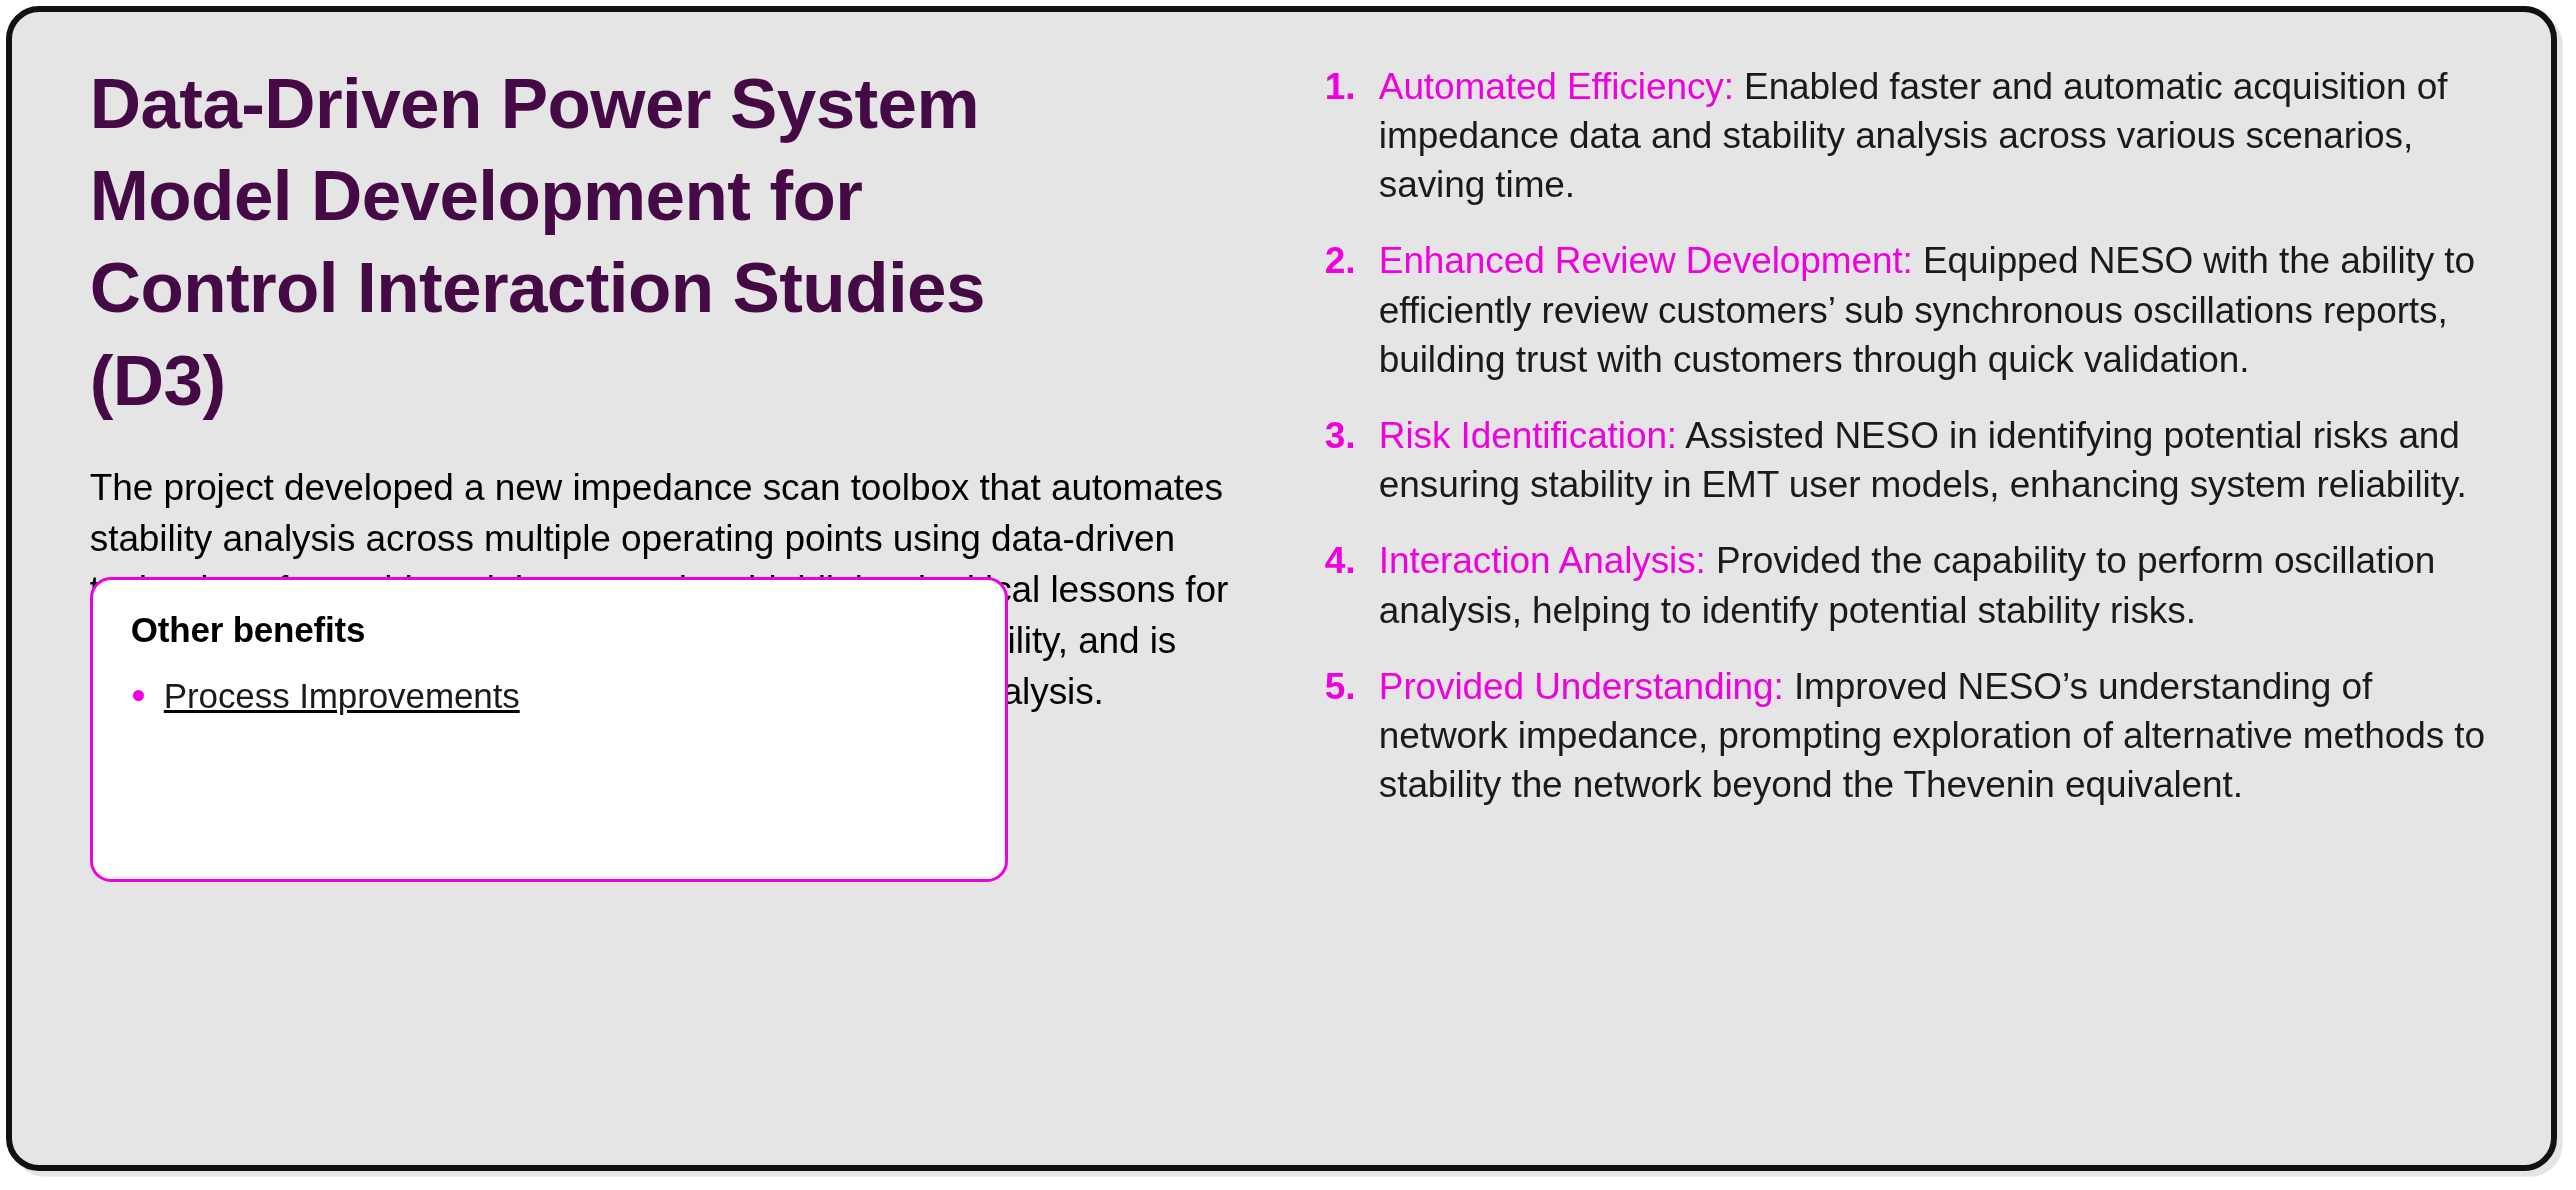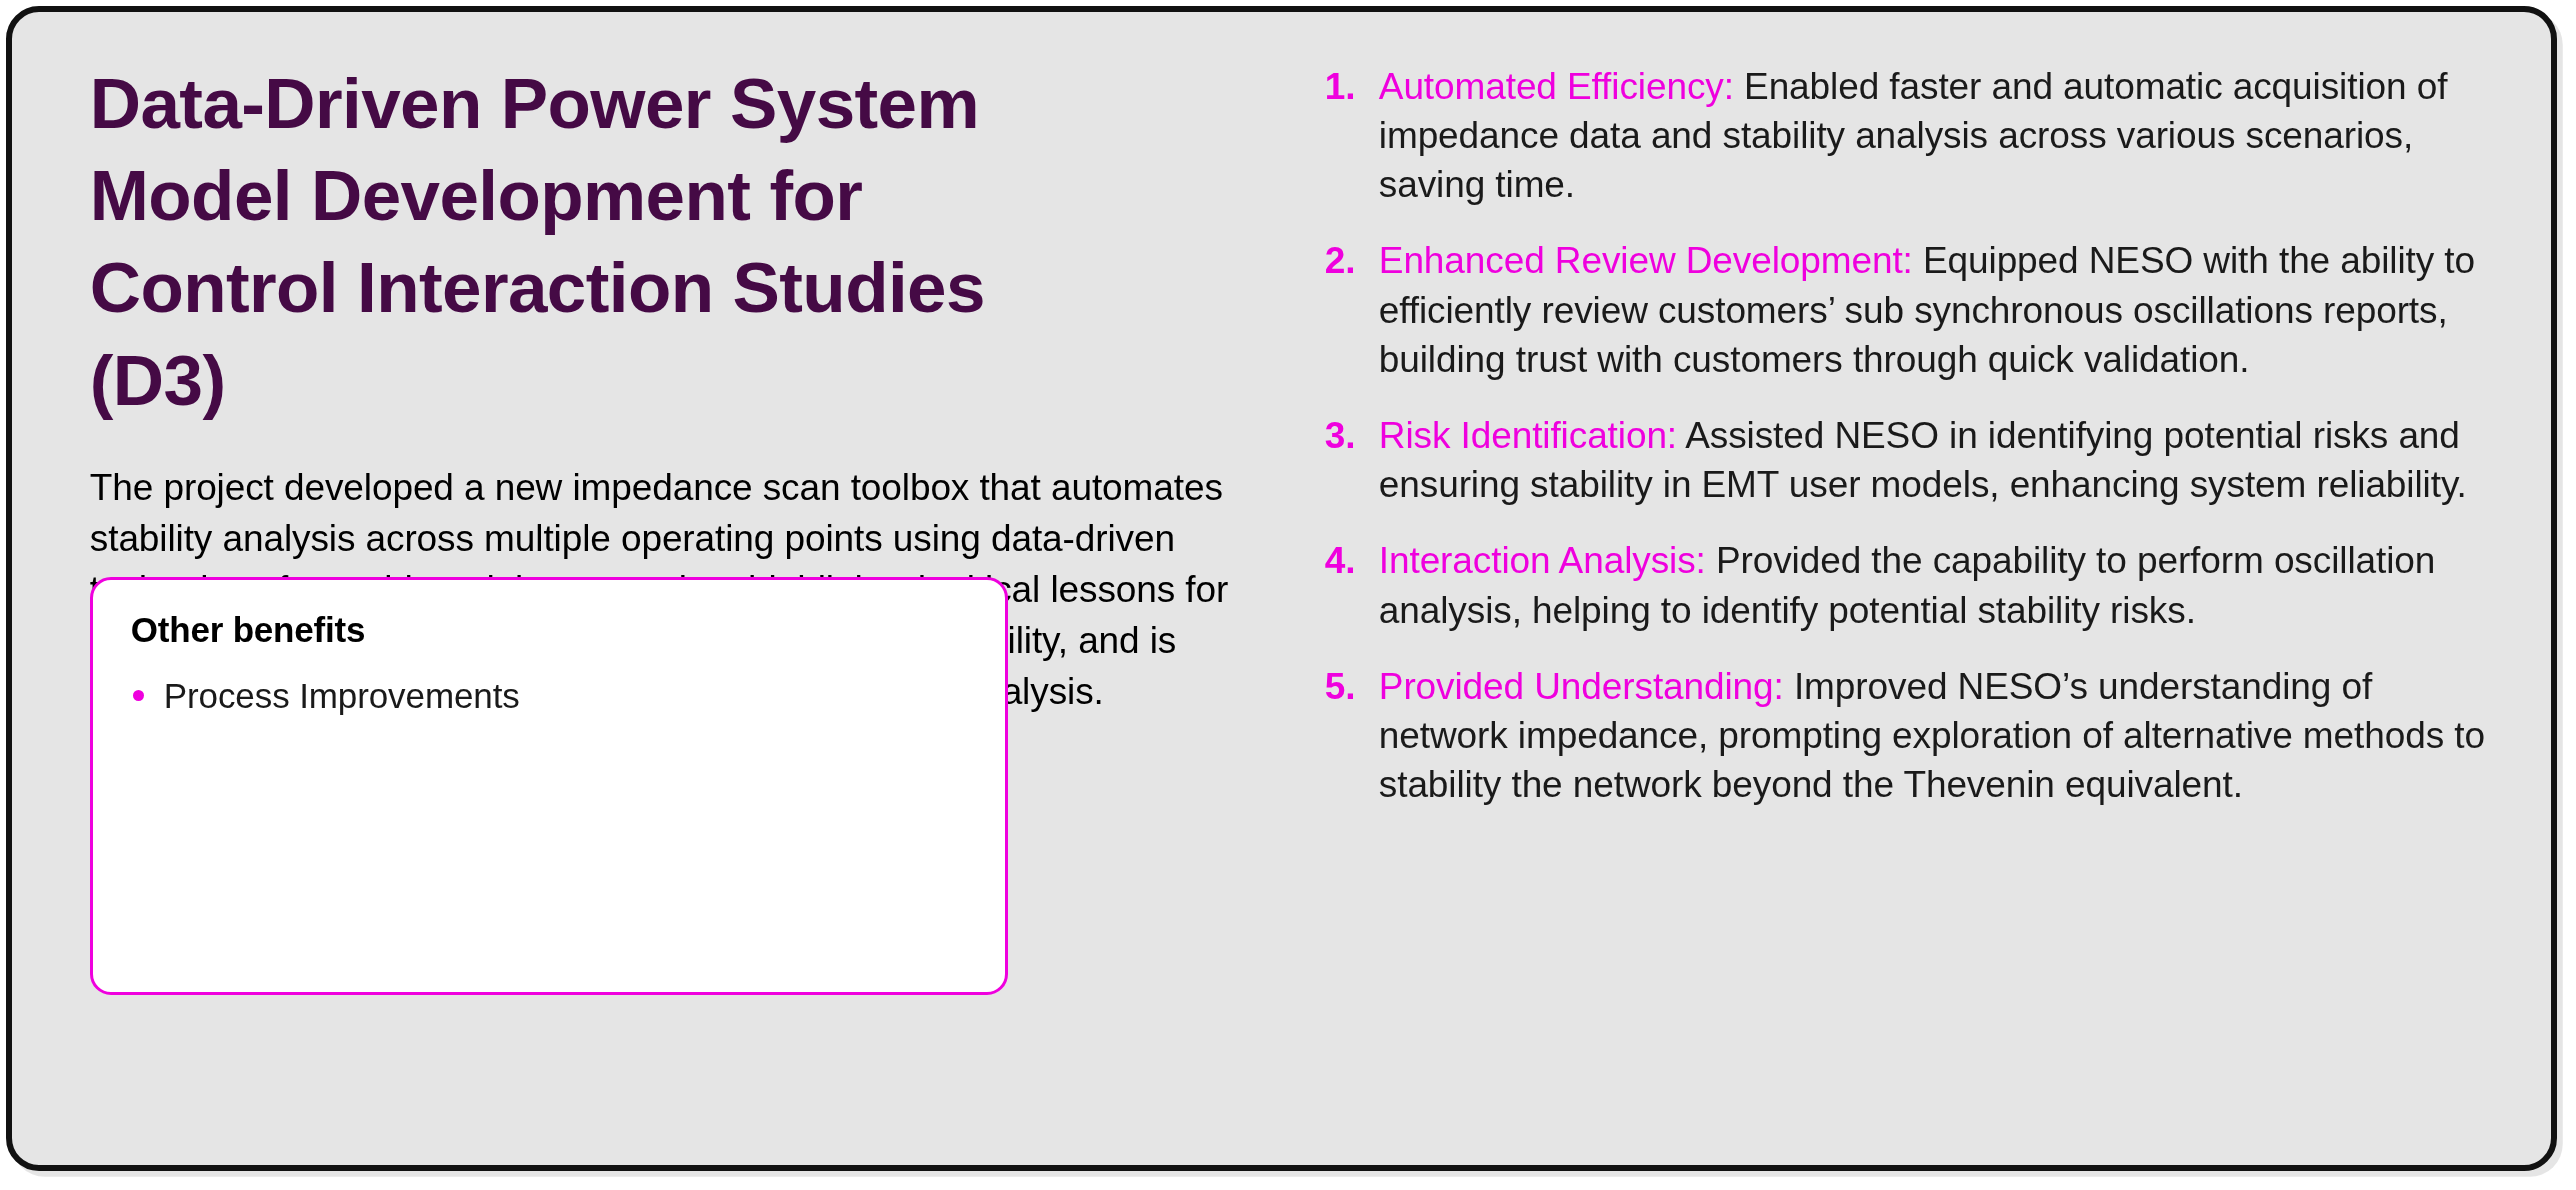--- a/index.html
+++ b/index.html
@@ -59,41 +59,42 @@
     letter-spacing: -0.1px;
     width: 1153px;
   }
 
   
   .benefits-card {
     position: absolute;
     left: 78px;
     top: 565px;
     width: 918px;
-    height: 418px;
+    height: 305px;
     box-sizing: border-box;
     background: #ffffff;
     border: 3.8px solid #ef00de;
     border-radius: 21px;
     padding: 29px 37px 29px 38px;
   }
 
   .benefits-title {
     margin: 0;
     color: #000000;
     font-size: 35px;
     font-weight: 700;
     letter-spacing: -0.2px;
     line-height: 1.2;
   }
 
   .benefits-list {
     list-style: none;
     margin: 21px 0 8px 0;
     padding: 0;
+    text-decoration: underline;
   }
 
   .benefits-list li {
     position: relative;
     padding-left: 33px;
     color: #1a1a1a;
     font-size: 35px;
     line-height: 1.35;
     font-weight: 400;
     letter-spacing: -0.1px;

